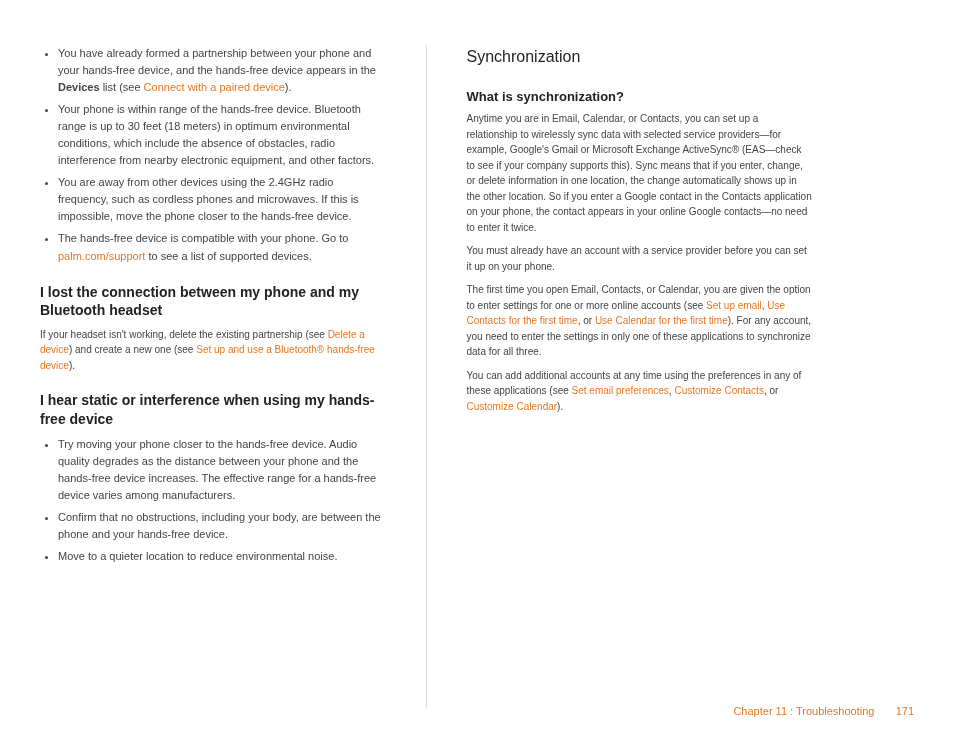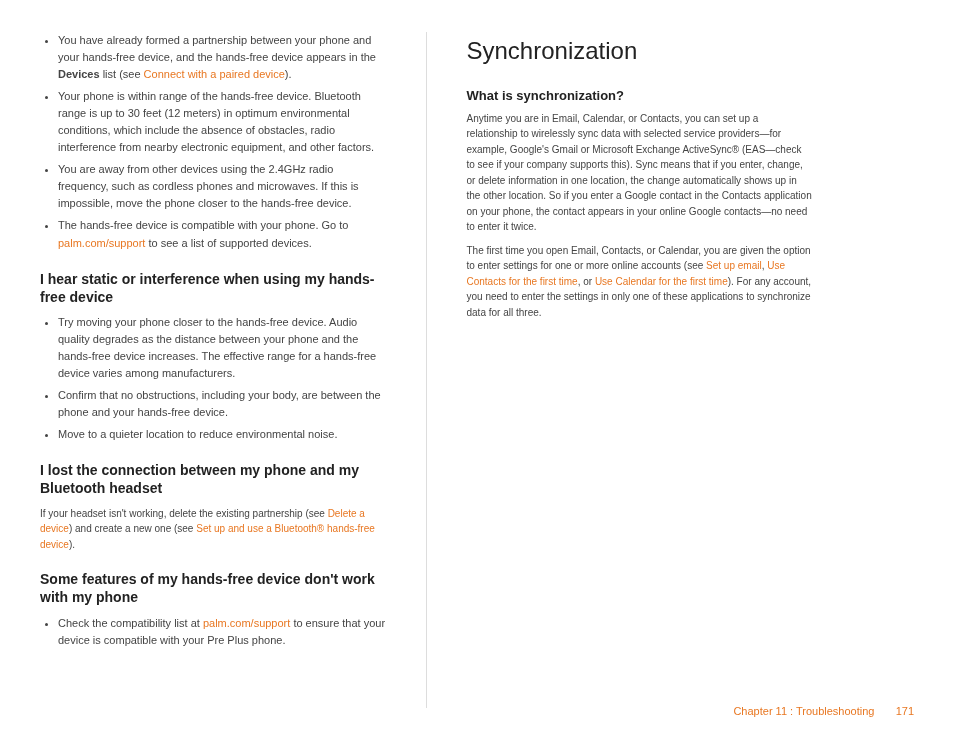--- a/index.html
+++ b/index.html
@@ -10,21 +10,21 @@
       color: #333;
       background: #fff;
       width: 954px;
       min-height: 738px;
       overflow: hidden;
     }
     .page-container {
       display: flex;
       width: 852px;
       min-height: 738px;
-      padding: 32px 40px 30px 40px;
+      padding: 45px 40px 30px 40px;
       gap: 40px;
     }
     .left-column {
       flex: 1;
       min-width: 0;
     }
     .right-column {
       flex: 1;
       min-width: 0;
     }
@@ -65,21 +65,21 @@
       font-size: 10px;
       line-height: 1.55;
       color: #444;
       margin-bottom: 8px;
     }
     .link {
       color: #e87722;
       text-decoration: none;
     }
     .sync-title {
-      font-size: 24px;
+      font-size: 16px;
       font-weight: normal;
       color: #222;
       margin-bottom: 18px;
       font-family: 'Arial', Helvetica, sans-serif;
     }
     .footer-bar {
       position: absolute;
       bottom: 18px;
       right: 40px;
       font-size: 11px;
@@ -102,71 +102,69 @@
 
 <div class="page-container" style="position:relative;">
 
   <div class="left-column">
     <div class="section">
       <ul>
         <li>
           You have already formed a partnership between your phone and your hands-free device, and the hands-free device appears in the <strong>Devices</strong> list (see <a class="link">Connect with a paired device</a>).
         </li>
         <li>
-          Your phone is within range of the hands-free device. Bluetooth range is up to 30 feet (12 meters) in optimum environmental conditions, which include the absence of obstacles, radio interference from nearby electronic equipment, and other factors.
+          Your phone is within range of the hands-free device. Bluetooth range is up to 30 feet (18 meters) in optimum environmental conditions, which include the absence of obstacles, radio interference from nearby electronic equipment, and other factors.
         </li>
         <li>
           You are away from other devices using the 2.4GHz radio frequency, such as cordless phones and microwaves. If this is impossible, move the phone closer to the hands-free device.
         </li>
         <li>
           The hands-free device is compatible with your phone. Go to <a class="link">palm.com/support</a> to see a list of supported devices.
         </li>
       </ul>
     </div>
 
     <div class="section">
+      <div class="section-heading">I lost the connection between my phone and my Bluetooth headset</div>
+      <p class="body-text">
+        If your headset isn't working, delete the existing partnership (see <a class="link">Delete a device</a>) and create a new one (see <a class="link">Set up and use a Bluetooth® hands-free device</a>).
+      </p>
+    </div>
+
+    <div class="section">
       <div class="section-heading">I hear static or interference when using my hands-free device</div>
       <ul>
         <li>Try moving your phone closer to the hands-free device. Audio quality degrades as the distance between your phone and the hands-free device increases. The effective range for a hands-free device varies among manufacturers.</li>
         <li>Confirm that no obstructions, including your body, are between the phone and your hands-free device.</li>
         <li>Move to a quieter location to reduce environmental noise.</li>
       </ul>
     </div>
 
-    <div class="section">
-      <div class="section-heading">I lost the connection between my phone and my Bluetooth headset</div>
-      <p class="body-text">
-        If your headset isn't working, delete the existing partnership (see <a class="link">Delete a device</a>) and create a new one (see <a class="link">Set up and use a Bluetooth® hands-free device</a>).
-      </p>
-    </div>
-
-    <div class="section">
-      <div class="section-heading">Some features of my hands-free device don't work with my phone</div>
-      <ul>
-        <li>
-          Check the compatibility list at <a class="link">palm.com/support</a> to ensure that your device is compatible with your Pre Plus phone.
-        </li>
-      </ul>
-    </div>
   </div>
 
   <div class="divider"></div>
 
   <div class="right-column">
 
     <div class="section">
       <div class="sync-title">Synchronization</div>
 
       <div class="section-subheading">What is synchronization?</div>
       <p class="body-text">
         Anytime you are in Email, Calendar, or Contacts, you can set up a relationship to wirelessly sync data with selected service providers—for example, Google's Gmail or Microsoft Exchange ActiveSync® (EAS—check to see if your company supports this). Sync means that if you enter, change, or delete information in one location, the change automatically shows up in the other location. So if you enter a Google contact in the Contacts application on your phone, the contact appears in your online Google contacts—no need to enter it twice.
       </p>
+      <p class="body-text">
+        You must already have an account with a service provider before you can set it up on your phone.
+      </p>
 
       <p class="body-text">
         The first time you open Email, Contacts, or Calendar, you are given the option to enter settings for one or more online accounts (see <a class="link">Set up email</a>, <a class="link">Use Contacts for the first time</a>, or <a class="link">Use Calendar for the first time</a>). For any account, you need to enter the settings in only one of these applications to synchronize data for all three.
+      </p>
+      <p class="body-text">
+        You can add additional accounts at any time using the preferences in any of these applications (see <a class="link">Set email preferences</a>, <a class="link">Customize Contacts</a>, or <a class="link">Customize Calendar</a>).
       </p>
     </div>
   </div>
 </div>
 
 <div class="footer-bar">
   <span>Chapter 11 : Troubleshooting</span>
   <span class="footer-sep">&nbsp;&nbsp;&nbsp;</span>
   <span class="footer-page">171</span>
 </div>

